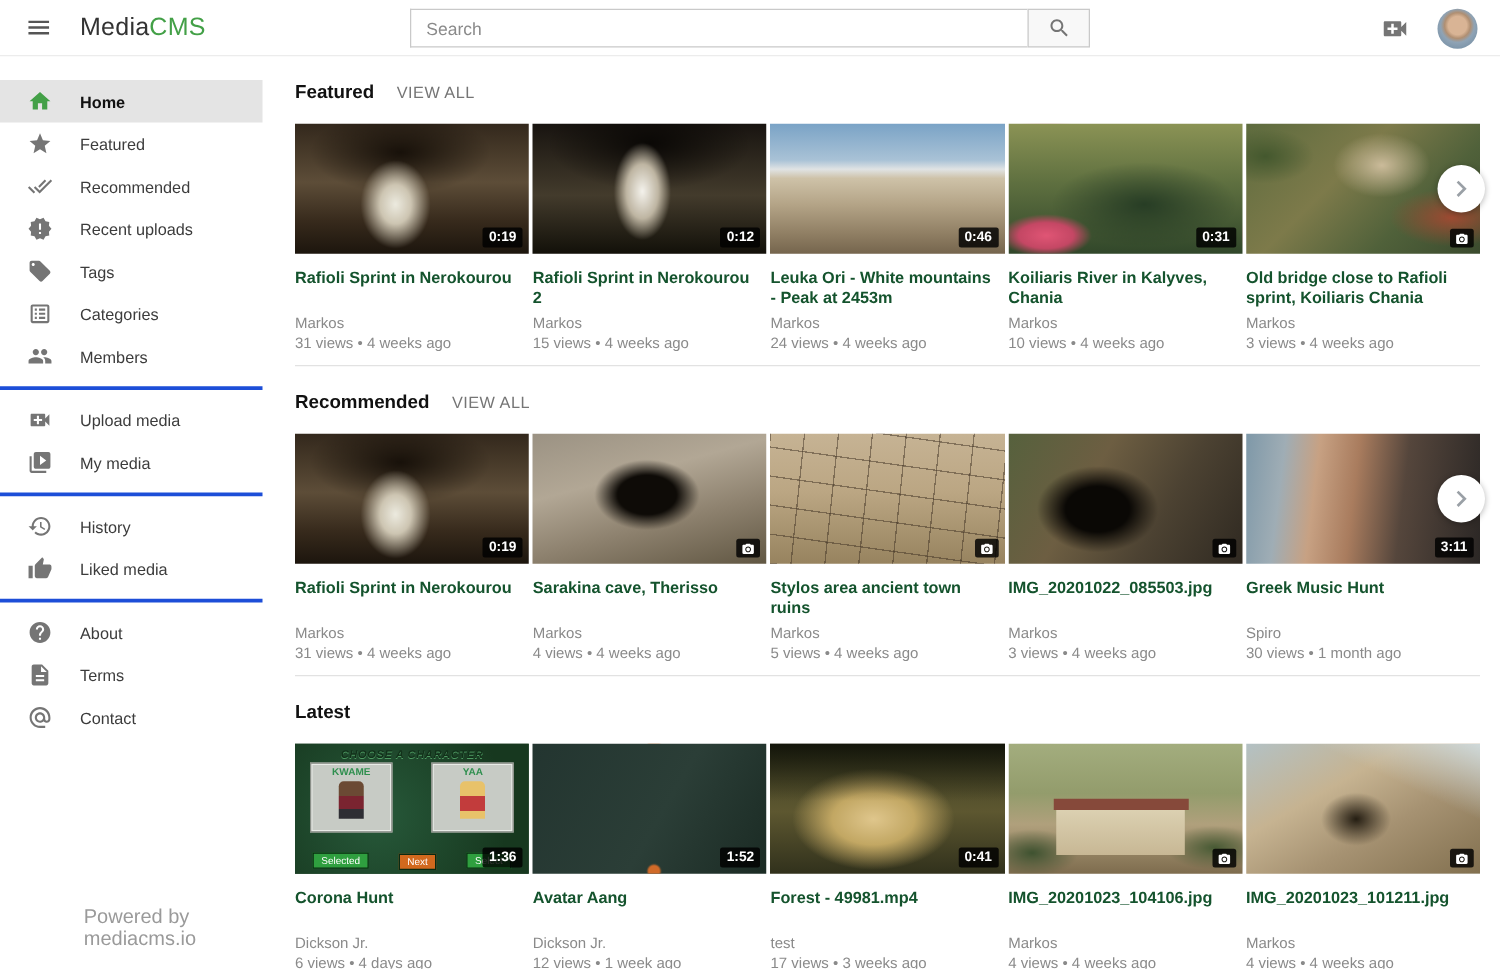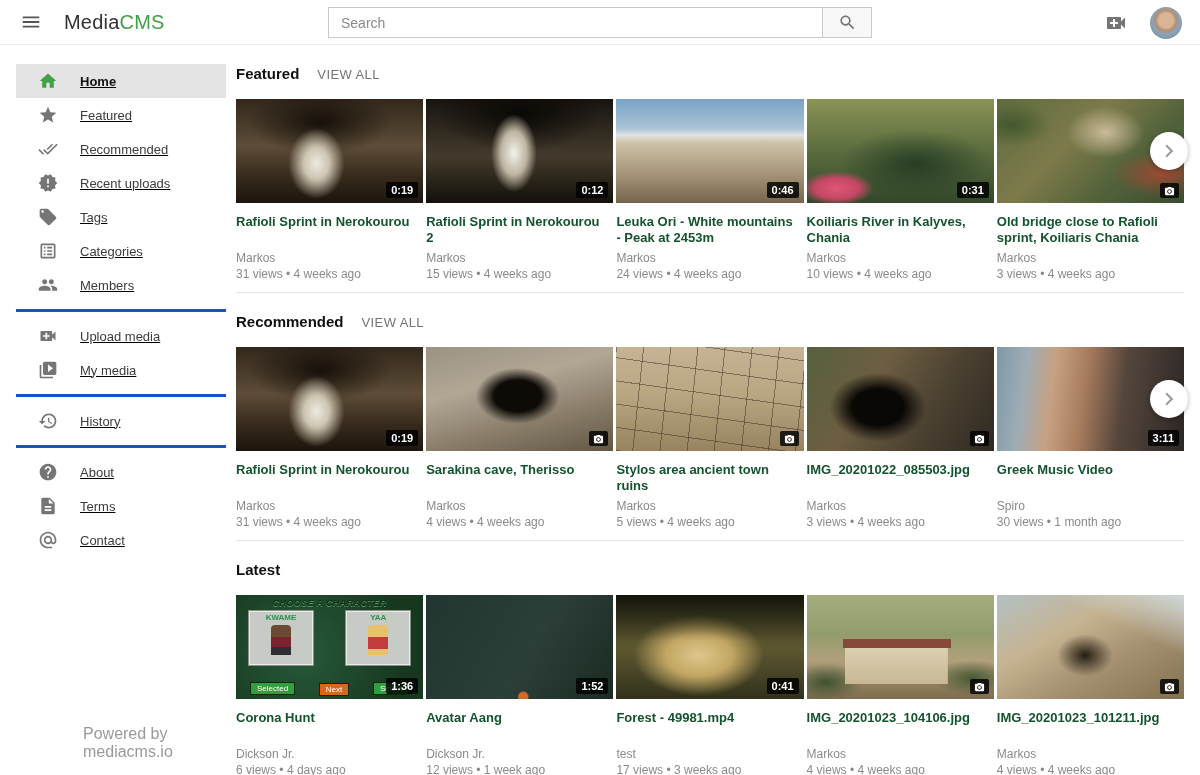--- a/index.html
+++ b/index.html
@@ -24,22 +24,22 @@
   .header-right{position:absolute;right:0;top:0;height:45px;display:flex;
     align-items:center;gap:22px;padding-right:18px;}
   .icon-btn{background:none;border:none;color:#757575;cursor:pointer;
     display:flex;align-items:center;}
   .avatar-btn{background:none;border:none;cursor:pointer;padding:0;}
   .avatar-img{width:32px;height:32px;border-radius:50%;
     background:radial-gradient(circle at 50% 42%,#d9b495 0 30%,#b08f72 42%,
       #8fa3b5 55%,#7a93a8 80%,#5f7d95 100%);}
 
   
-  .sidebar{position:fixed;top:45px;left:16px;width:210px;height:730px;background:#fff;
-    padding-top:12px;z-index:10;text-decoration:underline;}
+  .sidebar{position:fixed;top:45px;left:0;width:210px;height:730px;background:#fff;
+    padding-top:12px;z-index:10;}
   .side-group{padding:7px 0;}
   .side-group + .side-group{border-top:3px solid #1d4ed8;}
   .side-item{display:flex;align-items:center;height:34px;padding-left:22px;
     cursor:pointer;color:#3c3c3c;}
   .side-item.active{background:#e4e4e4;color:#111;}
   .side-item .icn{width:20px;height:20px;color:#757575;display:inline-flex;flex:none;}
   .side-item.active .icn{color:#43a047;}
   .side-label{margin-left:22px;font-size:13px;white-space:nowrap;}
   .side-item.active .side-label{font-weight:700;}
   .side-footer{position:absolute;left:22px;bottom:14px;font-size:16px;color:#9a9a9a;margin-left:45px;}
@@ -252,20 +252,28 @@
       </div>
       <div class="side-group">
         <div class="side-item">
           <span class="icn">
             <svg viewBox="0 0 24 24" width="20" height="20" fill="currentColor">
               <path d="M13 3c-4.97 0-9 4.03-9 9H1l3.89 3.89.07.14L9 12H6c0-3.87 3.13-7 7-7s7 3.13 7 7-3.13 7-7 7c-1.93 0-3.68-.79-4.94-2.06l-1.42 1.42C8.27 19.99 10.51 21 13 21c4.97 0 9-4.03 9-9s-4.03-9-9-9zm-1 5v5l4.28 2.54.72-1.21-3.5-2.08V8H12z"></path>
             </svg>
           </span>
           <span class="side-label">History</span>
         </div>
+        <div class="side-item">
+          <span class="icn">
+            <svg viewBox="0 0 24 24" width="20" height="20" fill="currentColor">
+              <path d="M1 21h4V9H1v12zm22-11c0-1.1-.9-2-2-2h-6.31l.95-4.57.03-.32c0-.41-.17-.79-.44-1.06L14.17 1 7.59 7.59C7.22 7.95 7 8.45 7 9v10c0 1.1.9 2 2 2h9c.83 0 1.54-.5 1.84-1.22l3.02-7.05c.09-.23.14-.47.14-.73v-2z"></path>
+            </svg>
+          </span>
+          <span class="side-label">Liked media</span>
+        </div>
       </div>
       <div class="side-group">
         <div class="side-item">
           <span class="icn">
             <svg viewBox="0 0 24 24" width="20" height="20" fill="currentColor">
               <path d="M12 2C6.48 2 2 6.48 2 12s4.48 10 10 10 10-4.48 10-10S17.52 2 12 2zm1 17h-2v-2h2v2zm2.07-7.75l-.9.92C13.45 12.9 13 13.5 13 15h-2v-.5c0-1.1.45-2.1 1.17-2.83l1.24-1.26c.37-.36.59-.86.59-1.41 0-1.1-.9-2-2-2s-2 .9-2 2H8c0-2.21 1.79-4 4-4s4 1.79 4 4c0 .88-.36 1.68-.93 2.25z"></path>
             </svg>
           </span>
           <span class="side-label">About</span>
         </div>
@@ -397,21 +405,21 @@
             </span>
           </div>
           <div class="card-title">IMG_20201022_085503.jpg</div>
           <div class="card-author">Markos</div>
           <div class="card-meta">3 views • 4 weeks ago</div>
         </div>
         <div class="card">
           <div class="thumb t-music-video">
             <span class="badge">3:11</span>
           </div>
-          <div class="card-title">Greek Music Video</div>
+          <div class="card-title">Greek Music Hunt</div>
           <div class="card-author">Spiro</div>
           <div class="card-meta">30 views • 1 month ago</div>
         </div>
         <button class="next-btn">
           <span style="display: inline-flex;">
             <svg viewBox="0 0 24 24" width="26" height="26" fill="currentColor">
               <path d="M10 6 8.59 7.41 13.17 12l-4.58 4.59L10 18l6-6z"></path>
             </svg>
           </span>
         </button>

